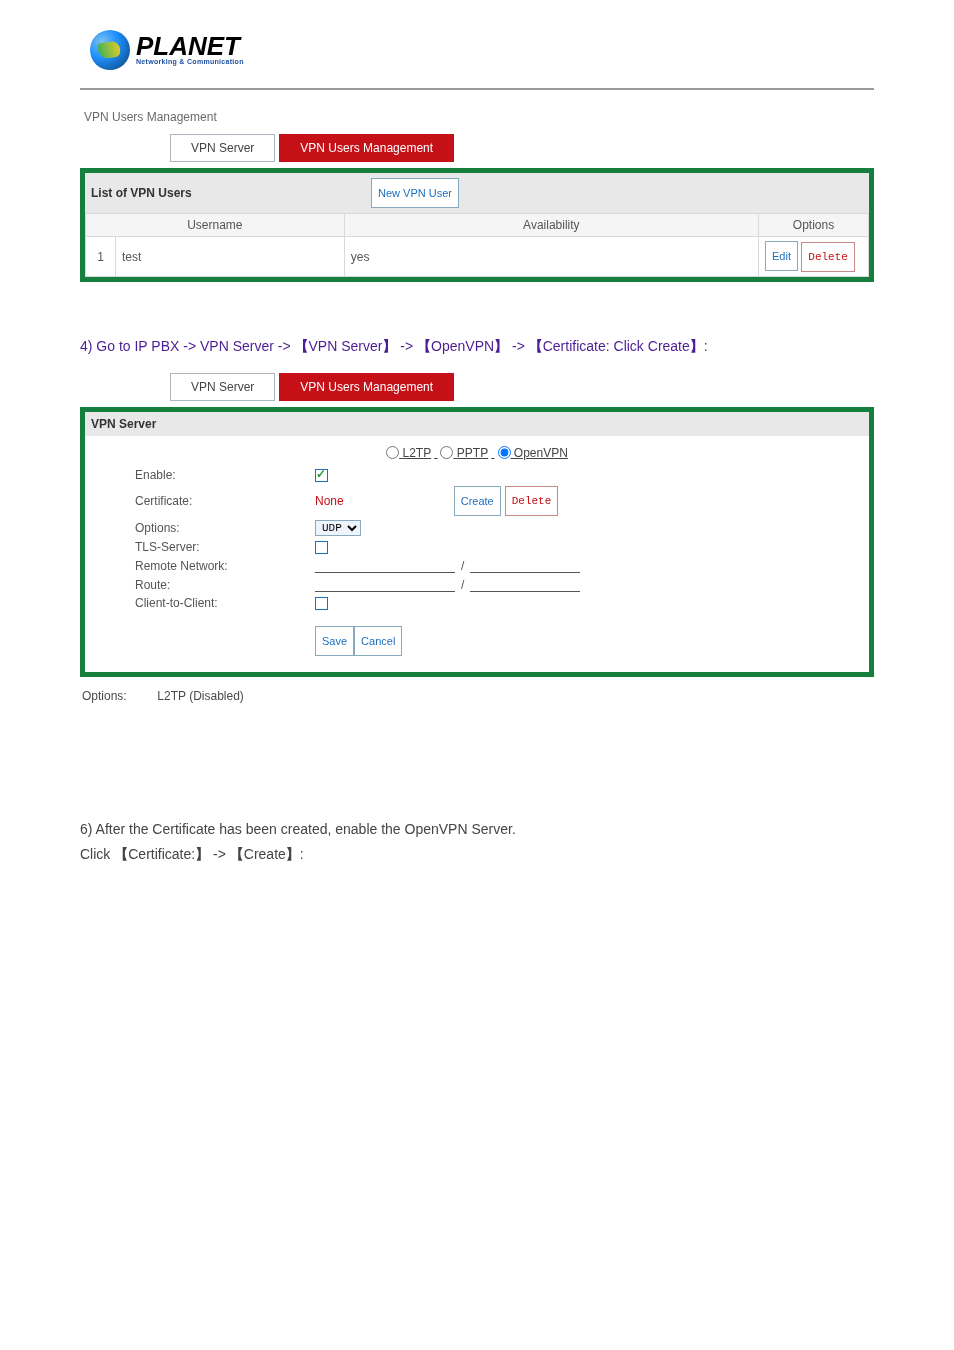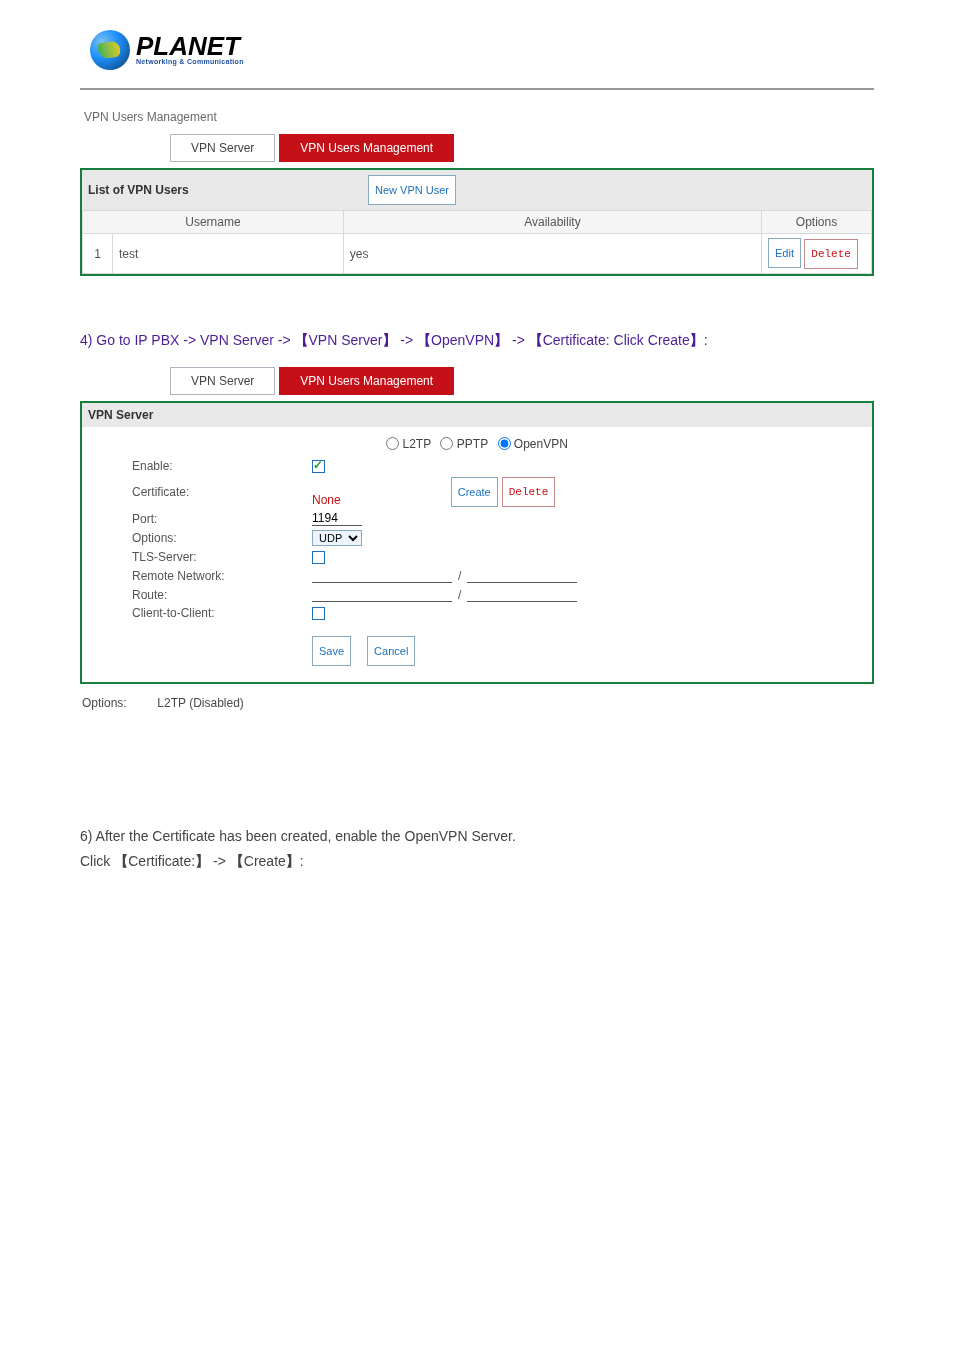--- a/index.html
+++ b/index.html
@@ -10,42 +10,42 @@
     .logo-icon { width: 40px; height: 40px; border-radius: 50%; background: radial-gradient(circle at 30% 30%, #7ec0ee 0%, #1e90ff 40%, #0a3d6b 100%); position: relative; margin-right: 6px; }
     .logo-icon::after { content: ""; position: absolute; left: 8px; top: 12px; width: 22px; height: 16px; background: linear-gradient(90deg, #3cb043 0%, #ffd700 100%); border-radius: 4px 8px 6px 10px; transform: rotate(-8deg); opacity: 0.85; }
     .logo-text { font-family: Liberation Sans, sans-serif; font-weight: 900; font-size: 26px; color: #000; letter-spacing: 0; line-height: 0.9; font-style: italic; }
     .logo-sub { font-size: 7px; color: #1e4fa0; font-weight: bold; letter-spacing: 0.3px; }
     .screenshot { margin-top: 10px; padding: 4px 0; }
     .crumb { color: #6a6a6a; font-size: 12px; padding: 6px 0 10px 4px; }
     .tabs { display: flex; margin-bottom: 6px; }
     .tab { border: 1px solid #aeb6bf; padding: 6px 20px; margin-right: 4px; font-size: 12px; color: #444; background: #fff; }
     .tab.active { background: #c61017; color: #fff; border-color: #c61017; }
     .tab-spacer { width: 90px; }
-    .panel { border: 2px solid #15803d; background: #fff; }
+    .panel { border: 5px solid #15803d; background: #fff; }
     .panel-hdr { display: flex; align-items: center; background: #e8e8e8; padding: 5px 6px; font-size: 12px; }
     .panel-hdr .title { font-weight: bold; color: #333; flex: 0 0 280px; }
     .btn { display: inline-block; border: 1px solid #88aabf; background: #fff; color: #1e6fbf; padding: 7px 6px; font-size: 11px; line-height: 14px; cursor: pointer; }
     .btn.red { color: #c61017; border-color: #c68888; font-family: Liberation Mono, monospace; }
     .tbl { width: 100%; border-collapse: collapse; }
     .tbl th, .tbl td { border: 1px solid #d9d9d9; padding: 4px 6px; font-size: 12px; color: #555; text-align: left; }
     .tbl th { background: #f5f5f5; font-weight: normal; text-align: center; }
     .tbl td.idx { width: 30px; text-align: center; border-right: 1px solid #d9d9d9; }
     .tbl td.opts { width: 110px; }
     .instr { color: #4c1d95; font-size: 14px; margin: 48px 0 8px 0; line-height: 1.8; }
     .bracket { font-family: "MS Gothic", monospace; font-weight: bold; }
-    .radio-row { text-align: center; padding: 10px 0 4px 0; color: #444; font-size: 12px; }
+    .radio-row { text-align: center; padding: 10px 0 4px 0; color: #444; font-size: 12px; text-decoration: underline; }
     .radio-row label { margin: 0 3px; }
     .form-area { padding: 2px 20px 12px 50px; }
     .form-row { display: flex; align-items: center; padding: 2px 0; font-size: 12px; color: #555; }
     .form-row .lbl { width: 180px; }
-    .form-row .val { display: flex; align-items: flex-end; gap: 0; }
+    .form-row .val { display: flex; align-items: center; gap: 0; }
     .none { color: #c61017; margin-right: 110px; }
     .uline { border: none; border-bottom: 1px solid #555; background: transparent; width: 140px; font-size: 12px; padding: 0; }
     .slash { padding: 0 6px; color: #555; }
-    .sel { border: 1px solid #88aabf; background: #eef4fb; font-size: 11px; padding: 0 2px; }
+    .sel { border: 1px solid #88aabf; background: #eef4fb; font-size: 11px; padding: 0 2px; font-family: Liberation Mono, monospace; }
     .ck { width: 13px; height: 13px; border: 1px solid #1e6fbf; display: inline-block; position: relative; background: #fff; }
     .ck.checked::after { content: "✓"; position: absolute; left: 0; top: -3px; color: #1f9f2f; font-size: 12px; font-weight: bold; }
     .save-row { padding: 14px 0 4px 0; }
     .status-line { margin-top: 12px; font-size: 12px; color: #4a4a4a; padding-left: 2px; }
     .status-line .slabel { display: inline-block; width: 72px; }
     .instr2 { margin-top: 110px; color: #444; font-size: 14px; line-height: 1.8; }
     input[type=radio] { vertical-align: -2px; }
   </style>
 </head>
 <body>
@@ -124,26 +124,20 @@
         </div>
         <div class="form-row">
           <span class="lbl">Certificate:</span>
           <span class="val">
             <span class="none">None</span>
             <span class="btn">Create</span>
             <span class="btn red" style="margin-left:4px">Delete</span>
           </span>
         </div>
         <div class="form-row">
-          <span class="lbl">Port:</span>
-          <span class="val">
-              <input class="uline" style="width: 50px;" value="1194">
-            </span>
-        </div>
-        <div class="form-row">
           <span class="lbl">Options:</span>
           <span class="val">
             <select class="sel">
               <option>UDP</option>
             </select>
           </span>
         </div>
         <div class="form-row">
           <span class="lbl">TLS-Server:</span>
           <span class="val">
@@ -169,21 +163,21 @@
         <div class="form-row">
           <span class="lbl">Client-to-Client:</span>
           <span class="val">
               <span class="ck"></span>
             </span>
         </div>
         <div class="form-row save-row">
           <span class="lbl"></span>
           <span class="val">
             <span class="btn">Save</span>
-            <span class="btn" style="margin-left:16px">Cancel</span>
+            <span class="btn" style="margin-left:0">Cancel</span>
           </span>
         </div>
       </div>
     </div>
     <div class="status-line">
       <span class="slabel">Options:</span>
       <span>L2TP (Disabled)</span>
     </div>
   </div>
 

